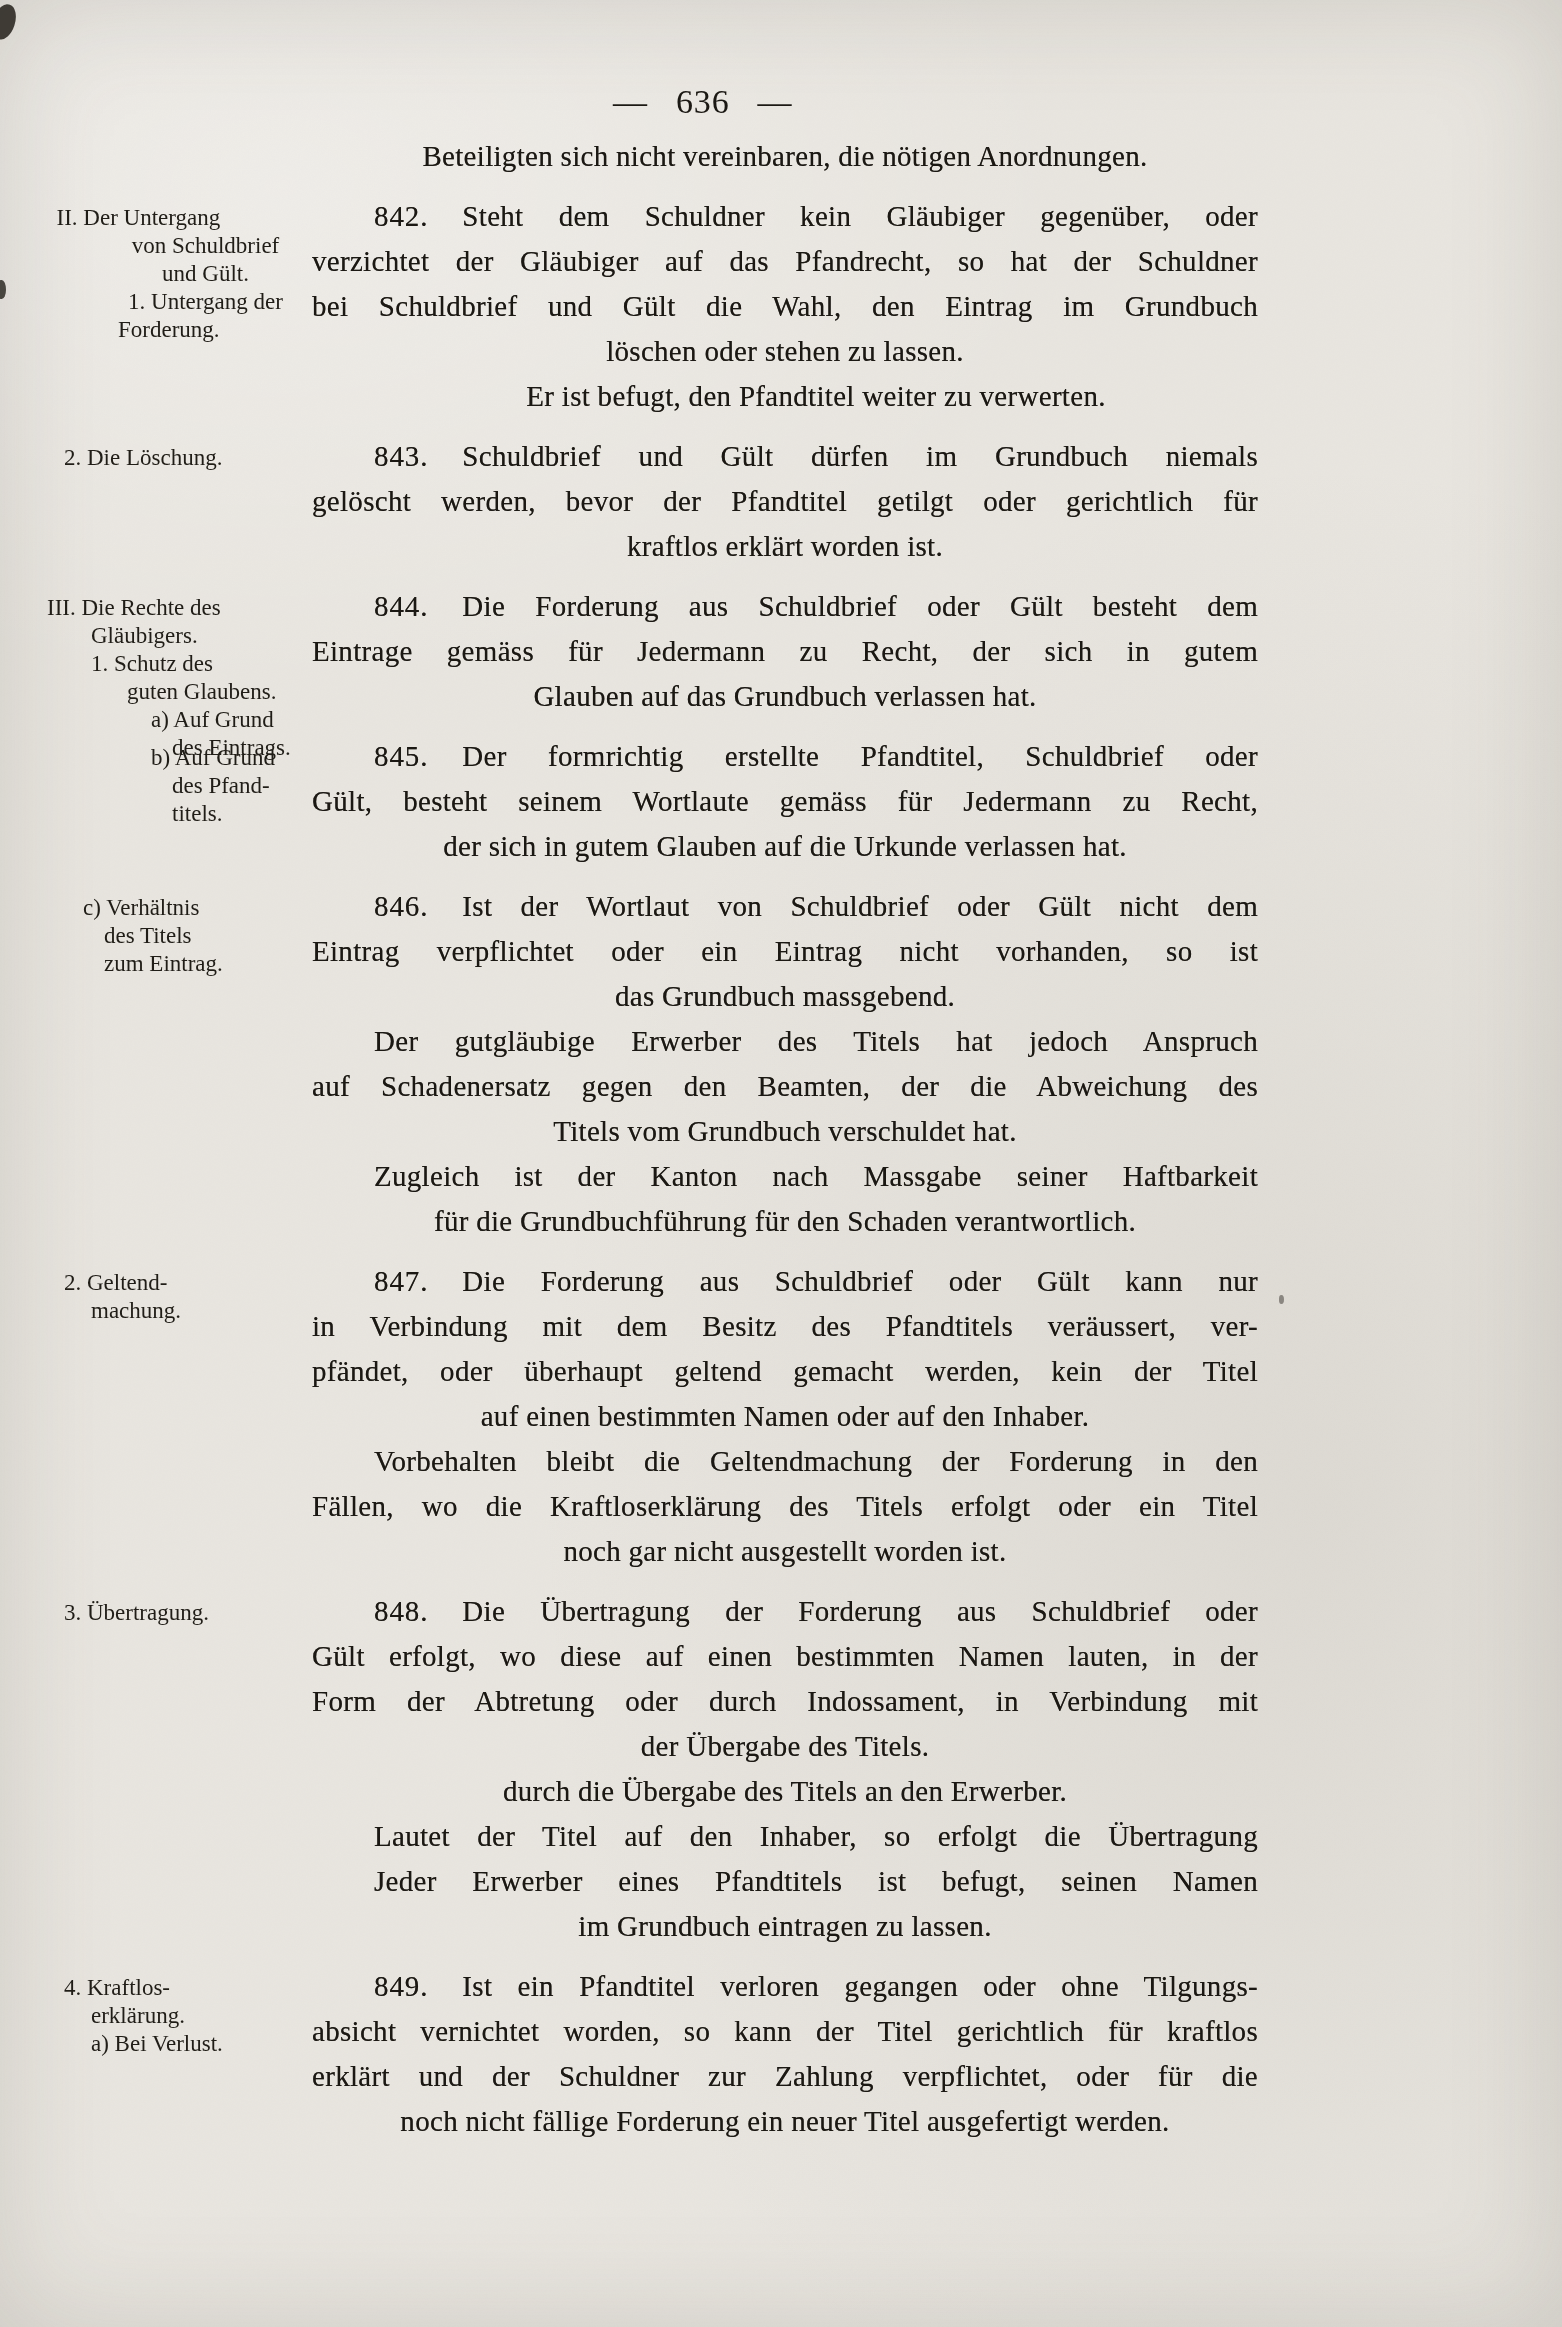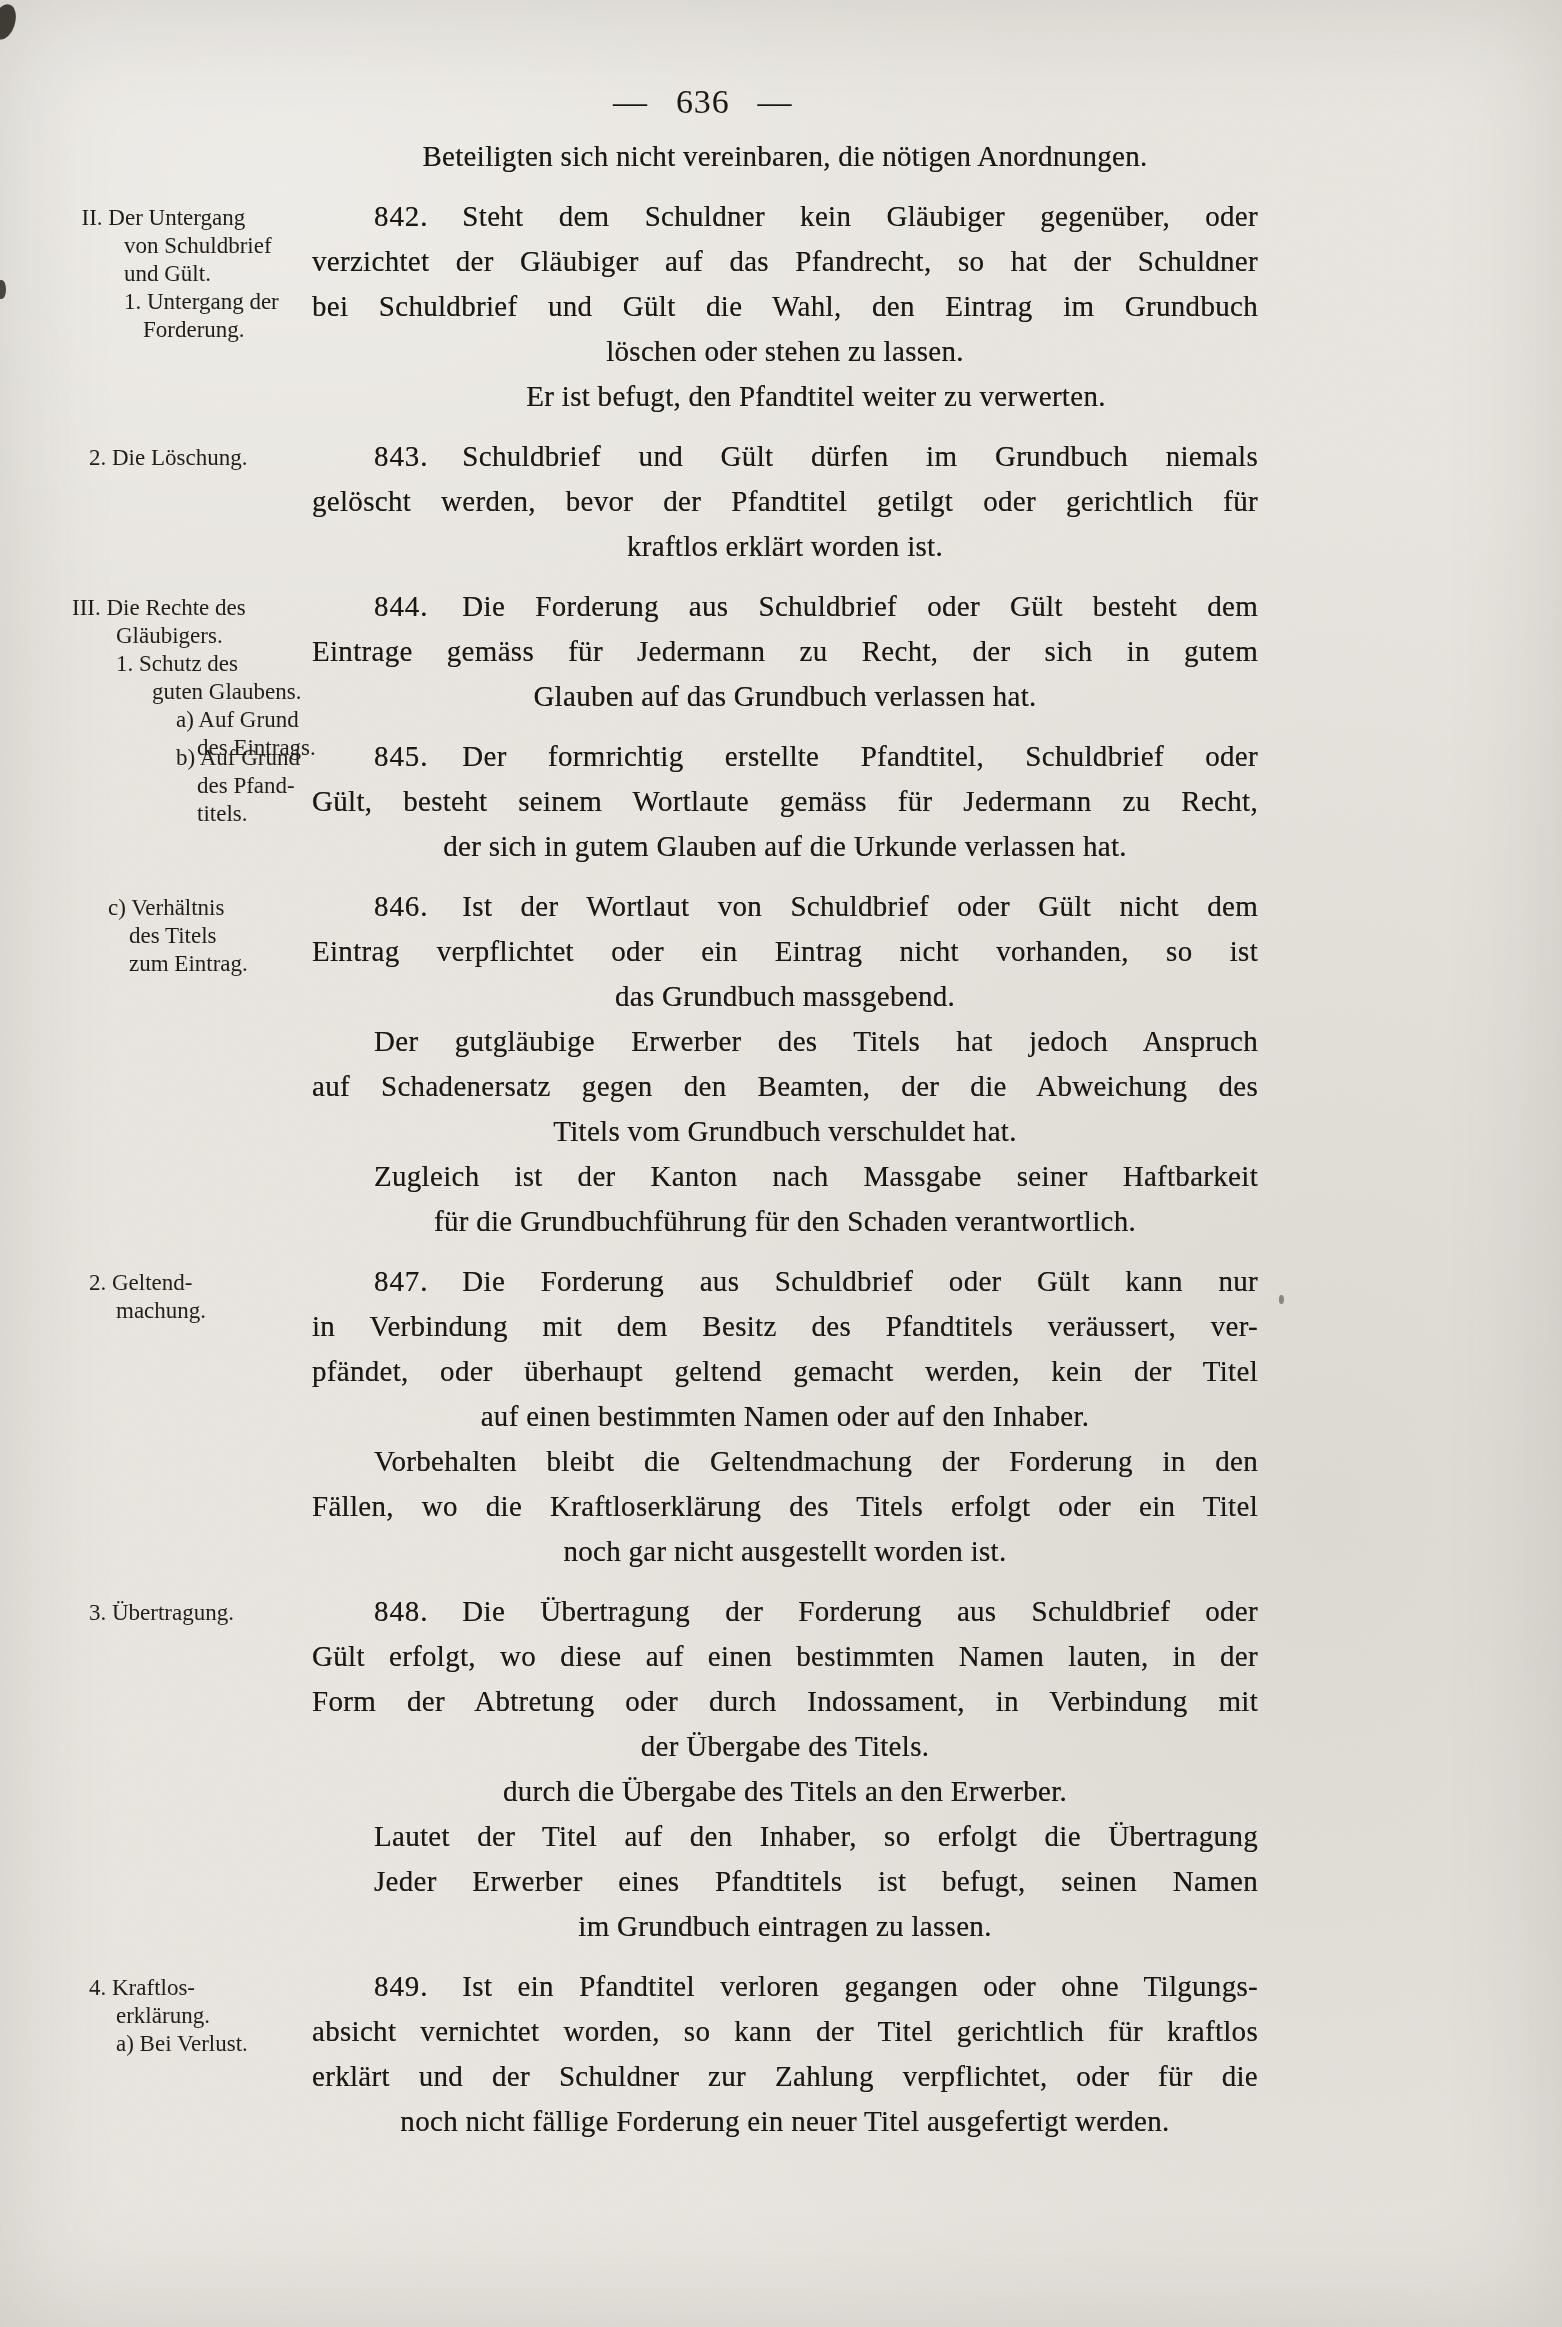--- a/index.html
+++ b/index.html
@@ -38,24 +38,24 @@
   .block { display: grid; grid-template-columns: 265px 946px; }
   .block + .block { margin-top: 15px; }
 
   
   .side { position: relative; }
   .side-inner {
     position: absolute; top: 9.5px; left: 0; width: 265px;
     font-size: 23px; line-height: 28px;
     color: #201d17;
   }
-  .sn { white-space: nowrap; margin-left: 25px; }
+  .sn { white-space: nowrap; }
   .pl0 { padding-left: 0; }   .pl10 { padding-left: 9.5px; }
   .pl18 { padding-left: 17px; } .pl38 { padding-left: 36px; }
-  .pl47 { padding-left: 44px; } .pl55 { padding-left: 52px; }
+  .pl47 { padding-left: 44px; } .pl55 { padding-left: 52px; text-align: center; }
   .pl60 { padding-left: 57px; } .pl75 { padding-left: 71px; }
   .pl85 { padding-left: 80px; } .pl110 { padding-left: 104px; }
   .pl132 { padding-left: 125px; }
 
   
   .body {
     font-size: 29px; line-height: 45px;
     letter-spacing: 0.3px;
     text-shadow: 0 0 0.6px rgba(27,24,19,0.65);
   }

